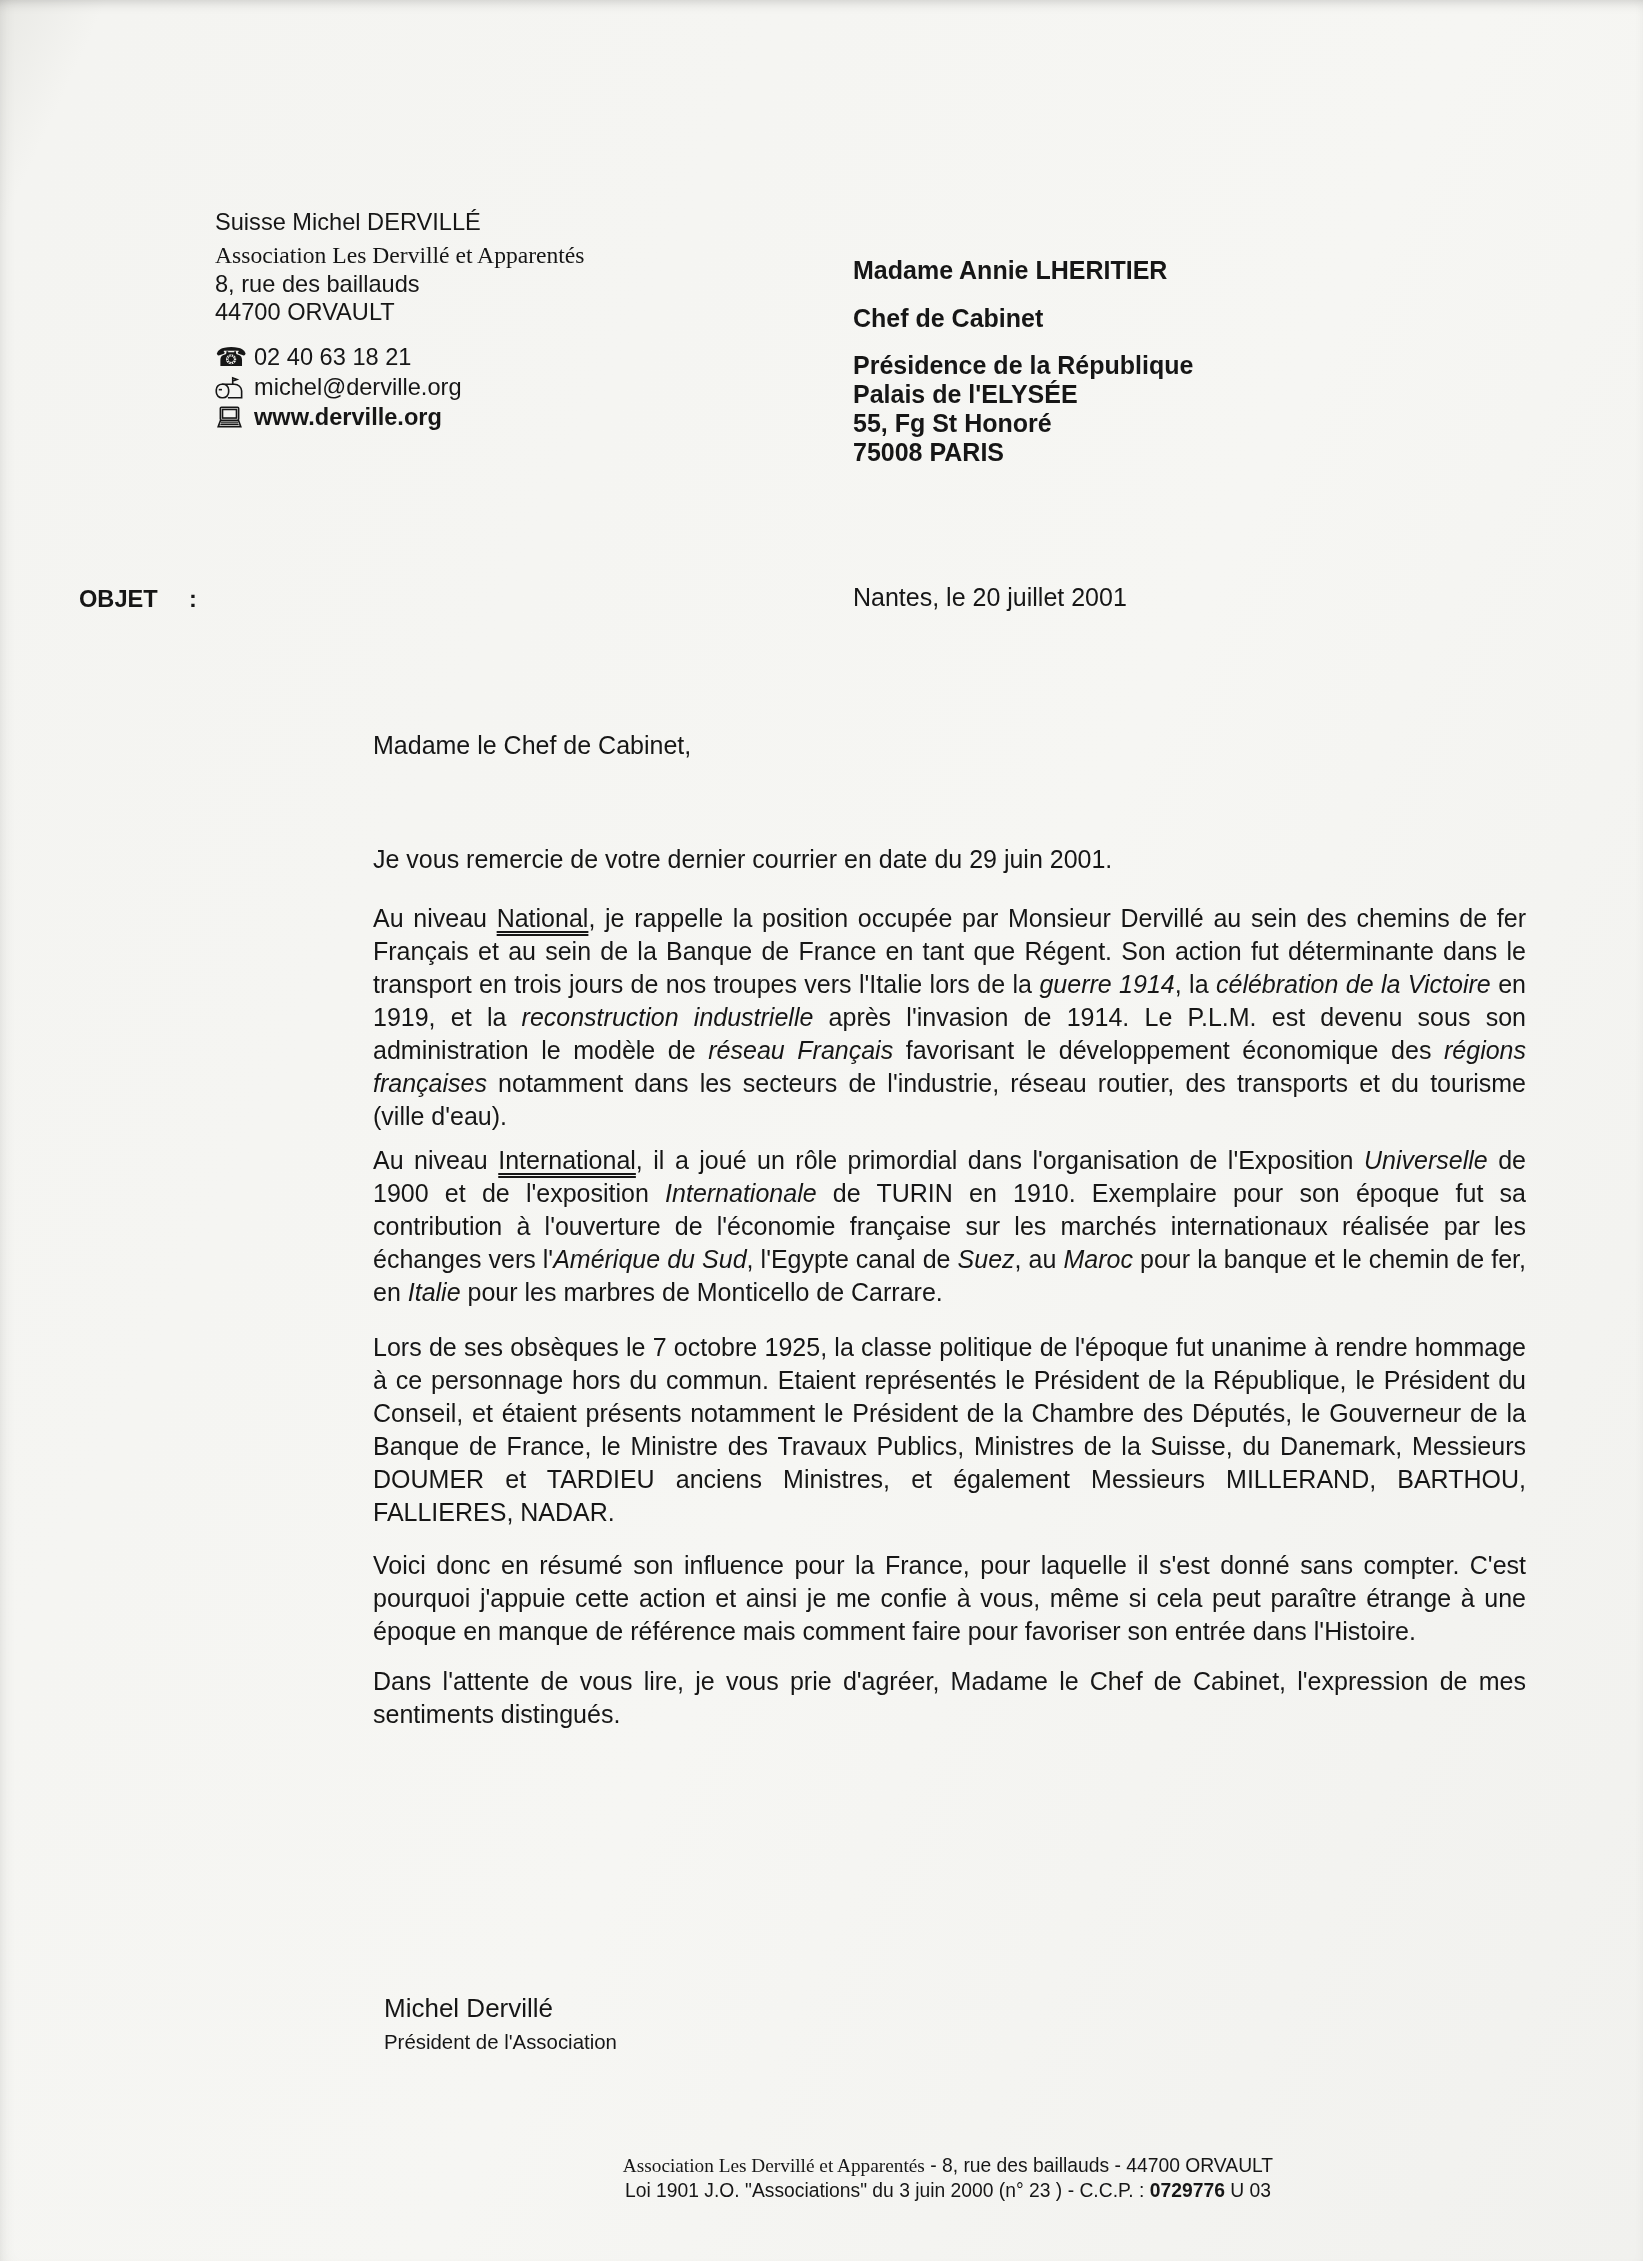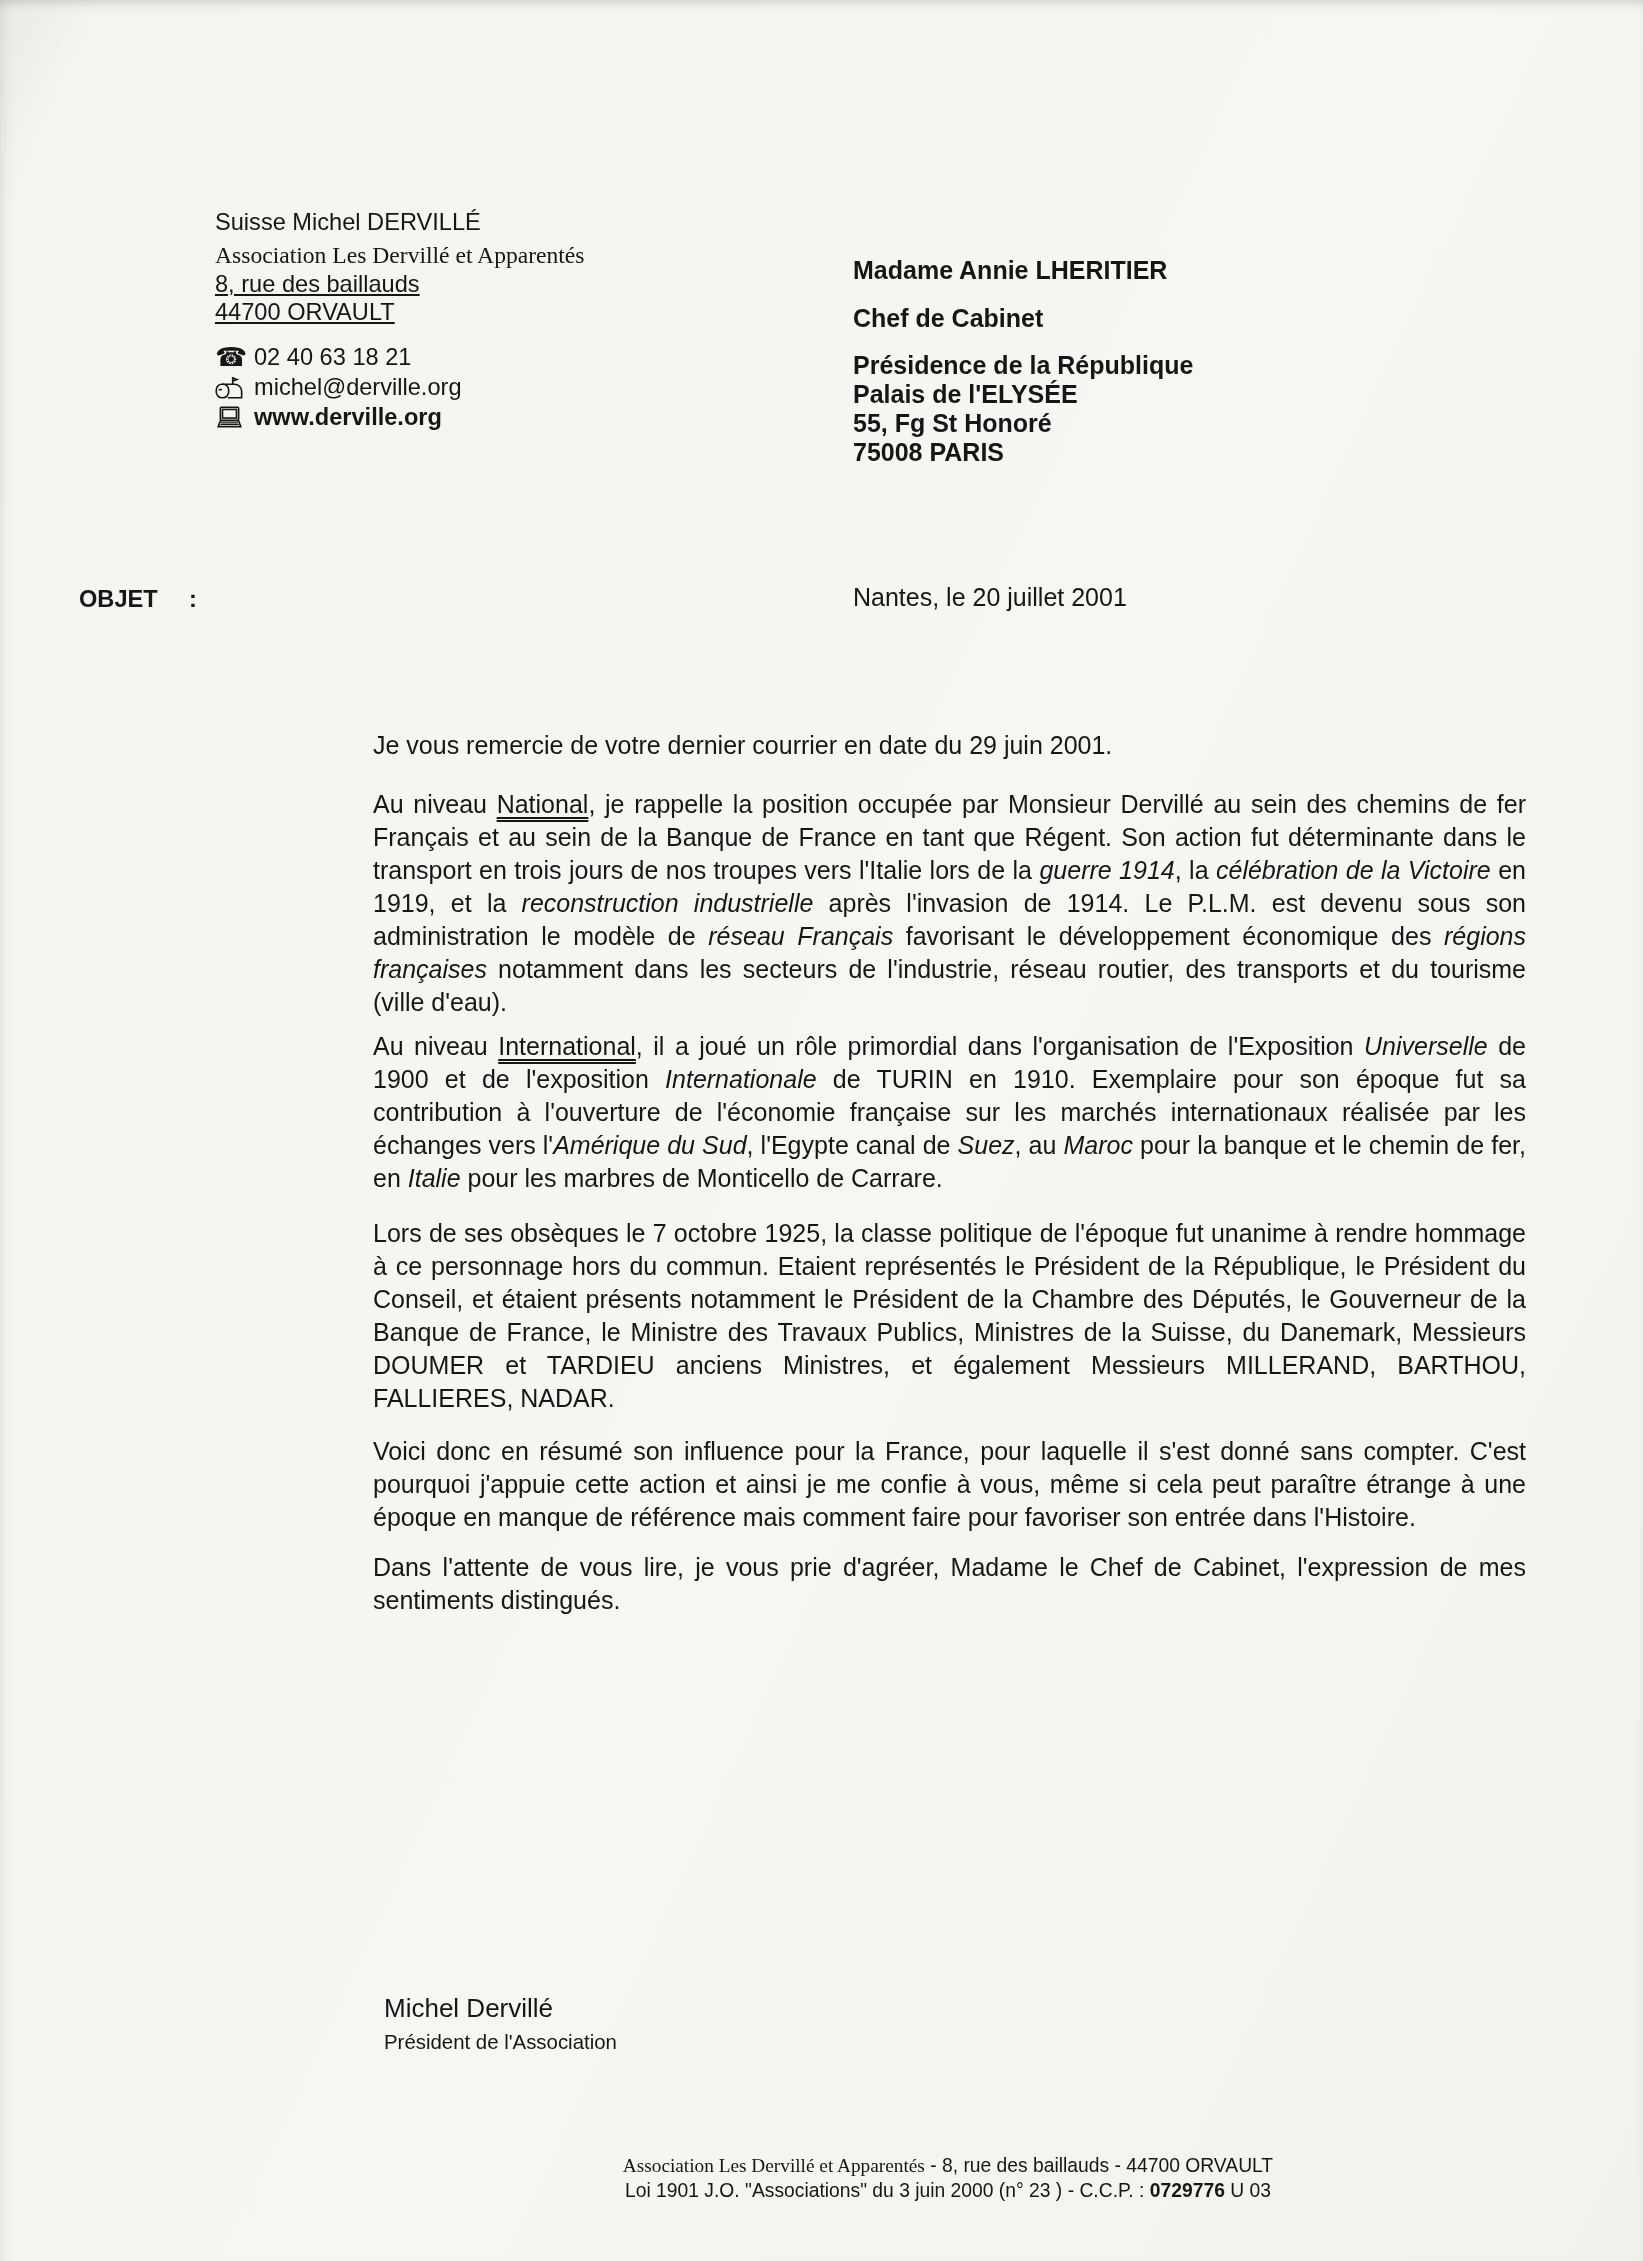--- a/index.html
+++ b/index.html
@@ -14,21 +14,21 @@
     width:1643px;height:2261px;
     background:linear-gradient(115deg,#e9e9e5 0%,#f4f4f1 4%,#f6f6f3 55%,#f1f1ee 100%);
     box-shadow:inset 0 10.7px 14px -10.7px rgba(0,0,0,.22),
                inset 11.8px 0 18px -14px rgba(0,0,0,.14),
                inset -7.5px 0 16px -13px rgba(0,0,0,.08);
     overflow:hidden;
   }
   
   .sender{position:absolute;left:215px;top:207px;font-size:23.6px;line-height:30px;}
   .sender .org{font-family:cursive;font-size:23.6px;margin-top:3.2px;}
-  .sender .addr{line-height:28px;text-decoration:underline;}
+  .sender .addr{line-height:28px;}
   .contact{margin-top:16px;}
   .contact-row{display:flex;align-items:center;height:30px;}
   .contact-row .ico{width:39px;display:flex;align-items:center;}
   .glyph-phone{font-size:26px;line-height:26px;}
   .bold{font-weight:700;}
   .recipient{position:absolute;left:853px;top:255px;font-size:25px;line-height:30px;font-weight:bold;}
   .recipient .gap{height:18px;}
   .recipient .tight{line-height:29px;}
   
   .objet{position:absolute;left:79px;top:584px;display:flex;font-size:23.6px;line-height:30px;font-weight:700;}
@@ -109,20 +109,21 @@
   </div>
 
   <div class="objet">
     <span class="lbl">OBJET</span>
     <span class="colon">:</span>
   </div>
 
   <div class="dateline">Nantes, le 20 juillet 2001</div>
 
   <div class="letter-body">
+    <p class="salutation">Madame le Chef de Cabinet,</p>
     <p class="p0">Je vous remercie de votre dernier courrier en date du 29 juin 2001.</p>
     <p class="p2">Au niveau <span class="u">National</span>, je rappelle la position occupée par Monsieur Dervillé au sein des chemins de fer Français et au sein de la Banque de France en tant que Régent. Son action fut déterminante dans le transport en trois jours de nos troupes vers l'Italie lors de la <span class="i">guerre 1914</span>, la <span class="i">célébration de la Victoire</span> en 1919, et la <span class="i">reconstruction industrielle</span> après l'invasion de 1914. Le P.L.M. est devenu sous son administration le modèle de <span class="i">réseau Français</span> favorisant le développement économique des <span class="i">régions françaises</span> notamment dans les secteurs de l'industrie, réseau routier, des transports et du tourisme (ville d'eau).</p>
     <p class="p3">Au niveau <span class="u">International</span>, il a joué un rôle primordial dans l'organisation de l'Exposition <span class="i">Universelle</span> de 1900 et de l'exposition <span class="i">Internationale</span> de TURIN en 1910. Exemplaire pour son époque fut sa contribution à l'ouverture de l'économie française sur les marchés internationaux réalisée par les échanges vers l'<span class="i">Amérique du Sud</span>, l'Egypte canal de <span class="i">Suez</span>, au <span class="i">Maroc</span> pour la banque et le chemin de fer, en <span class="i">Italie</span> pour les marbres de Monticello de Carrare.</p>
     <p class="p4">Lors de ses obsèques le 7 octobre 1925, la classe politique de l'époque fut unanime à rendre hommage à ce personnage hors du commun. Etaient représentés le Président de la République, le Président du Conseil, et étaient présents notamment le Président de la Chambre des Députés, le Gouverneur de la Banque de France, le Ministre des Travaux Publics, Ministres de la Suisse, du Danemark, Messieurs DOUMER et TARDIEU anciens Ministres, et également Messieurs MILLERAND, BARTHOU, FALLIERES, NADAR.</p>
     <p class="p5">Voici donc en résumé son influence pour la France, pour laquelle il s'est donné sans compter. C'est pourquoi j'appuie cette action et ainsi je me confie à vous, même si cela peut paraître étrange à une époque en manque de référence mais comment faire pour favoriser son entrée dans l'Histoire.</p>
     <p>Dans l'attente de vous lire, je vous prie d'agréer, Madame le Chef de Cabinet, l'expression de mes sentiments distingués.</p>
   </div>
 
   <div class="signature">
     <div class="sig-name">Michel Dervillé</div>

